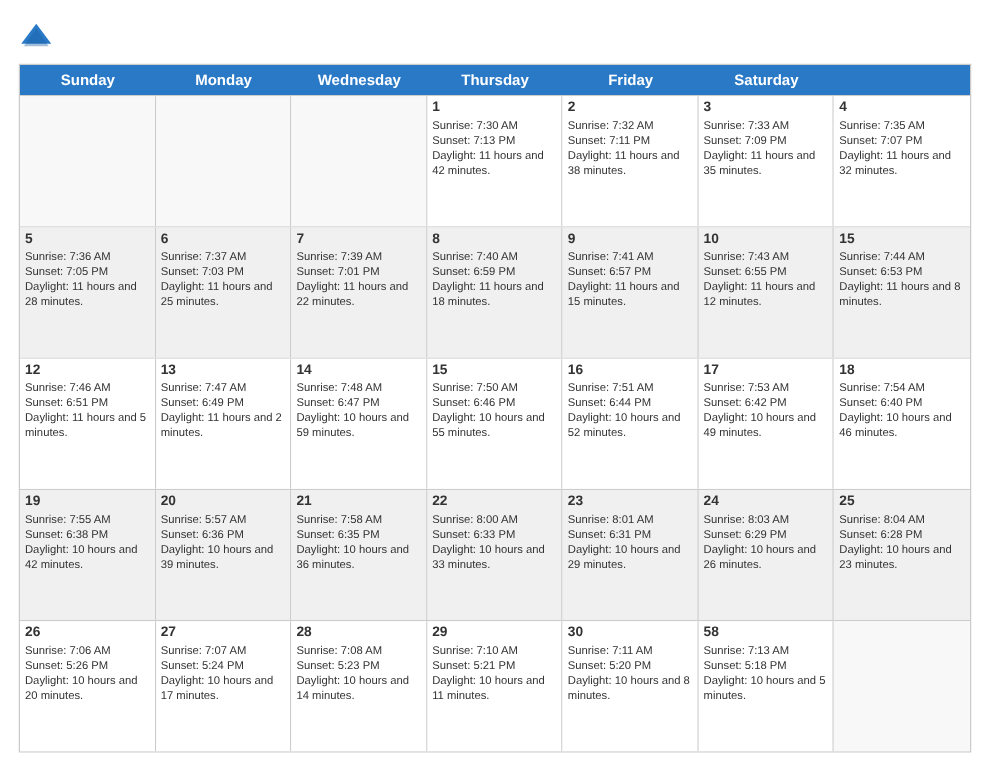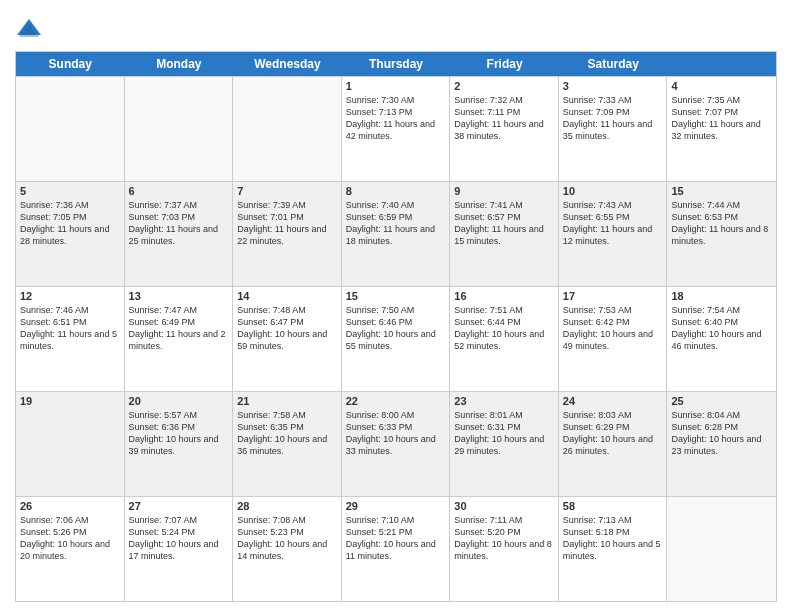--- a/index.html
+++ b/index.html
@@ -262,20 +262,23 @@
           <div class="cal-cell">
             <span class="day-number">18</span>
             <div class="cell-detail">Sunrise: 7:54 AM
 Sunset: 6:40 PM
 Daylight: 10 hours and 46 minutes.</div>
           </div>
         </div>
         <div class="cal-row">
           <div class="cal-cell shaded">
             <span class="day-number">19</span>
+            <div class="cell-detail">Sunrise: 7:55 AM
+Sunset: 6:38 PM
+Daylight: 10 hours and 42 minutes.</div>
           </div>
           <div class="cal-cell shaded">
             <span class="day-number">20</span>
             <div class="cell-detail">Sunrise: 5:57 AM
 Sunset: 6:36 PM
 Daylight: 10 hours and 39 minutes.</div>
           </div>
           <div class="cal-cell shaded">
             <span class="day-number">21</span>
             <div class="cell-detail">Sunrise: 7:58 AM

